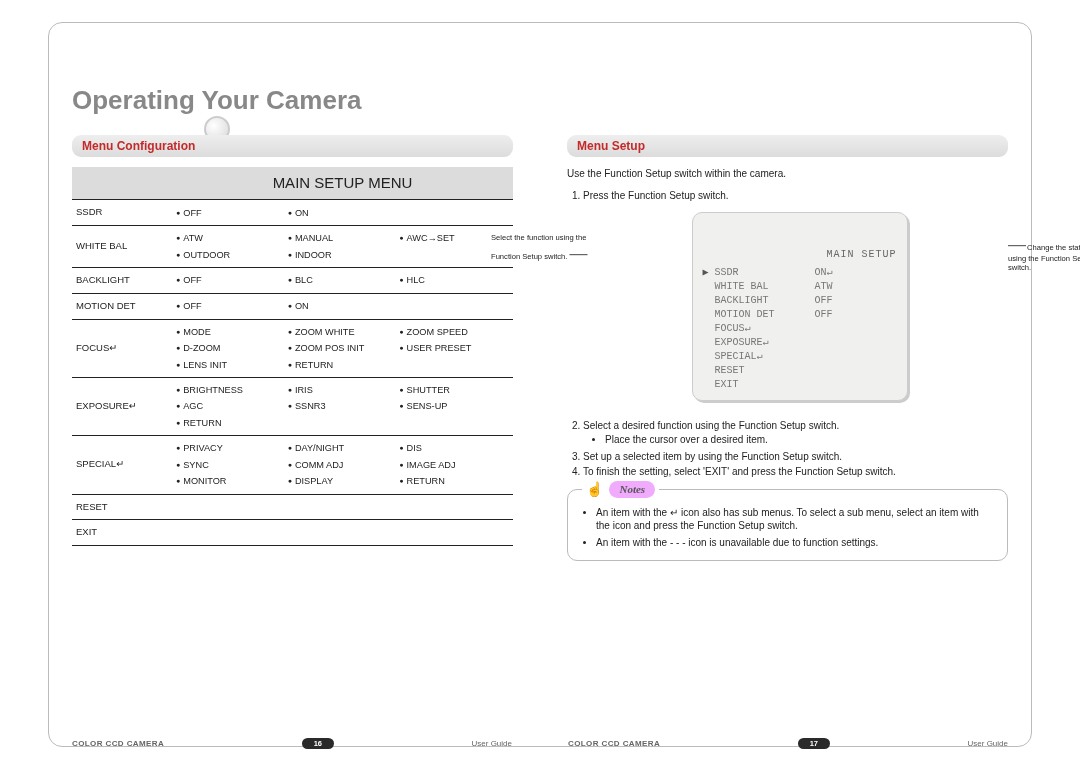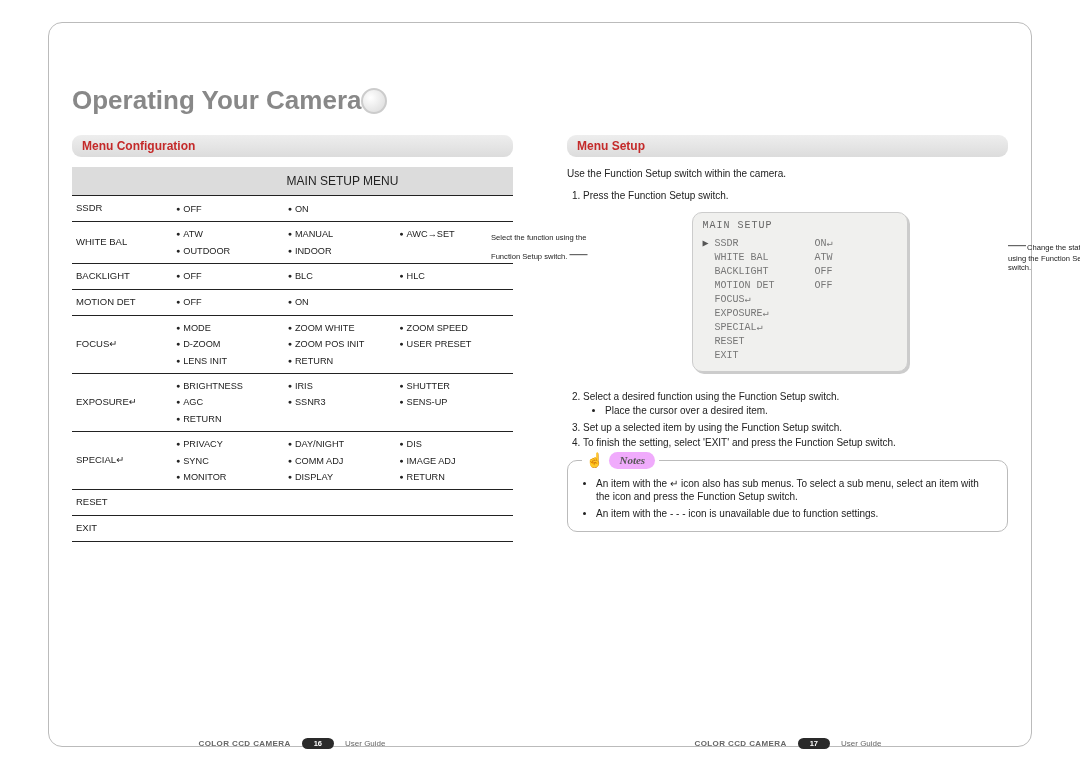--- a/index.html
+++ b/index.html
@@ -25,20 +25,21 @@
     border: 1px solid #bbb;
     border-radius: 14px;
   }
   .title-row {
     position: absolute;
     left: 72px;
     top: 85px;
     display: flex;
     align-items: center;
     gap: 0;
+    flex-direction: column;
   }
   .title {
     font-size: 26px;
     font-weight: bold;
     color: #888;
     letter-spacing: 0px;
   }
   .title-circle {
     width: 22px; height: 22px; border: 2px solid #ccc; border-radius: 50%;
     background: radial-gradient(circle at 35% 35%, #fff 0%, #e8e8e8 60%, #d8d8d8 100%);
@@ -81,21 +82,21 @@
   .setup-table td, .setup-table th {
     border-bottom: 1px solid #222;
     padding: 6px 4px;
     vertical-align: middle;
   }
   .setup-table th.first-col { width: 92px; }
   .setup-table th.caption {
     background: #dcdcdc;
     text-align: center;
     font-weight: normal;
-    font-size: 12px;
+    font-size: 15px;
   }
   .setup-table td.rowname {
     font-size: 9.5px;
     white-space: nowrap;
   }
   .opt-grid {
     display: grid;
     grid-template-columns: repeat(3, 1fr);
     column-gap: 2px;
     row-gap: 4px;
@@ -135,21 +136,21 @@
     background: #f0f0ee;
     border: 1px solid #ccc;
     border-radius: 10px;
     font-family: "Courier New", monospace;
     font-size: 10px;
     color: #777;
     padding: 6px 10px 8px 10px;
     box-shadow: 2px 2px 0 #ccc;
     margin: 0 auto;
   }
-  .osd .osd-title { text-align:left; margin-bottom:4px; letter-spacing:1px; color:#666; }
+  .osd .osd-title { text-align:right; margin-bottom:4px; letter-spacing:1px; color:#666;margin-top:29px; }
   .osd .row { display:flex; justify-content:flex-start; gap: 0; height:14px; align-items:center; }
   .osd .row .c1 { width: 12px; }
   .osd .row .c2 { width: 100px; }
   .osd .row .c3 { }
   .osd .ptr { color:#555; }
   .osd-left-label, .osd-right-label { position:absolute; font-size:7.6px; width: 100px; line-height:1.15; }
   .osd-left-label { left: -100px; top: 22px; text-align:left; }
   .osd-right-label { right: -100px; top: 22px; text-align:left; }
   .lead { font-size:18px; letter-spacing:-2px; color:#666; }
 
@@ -162,21 +163,21 @@
   }
   .notes-badge .icon { font-size:14px; }
   .notes-badge .txt {
     background:#f0abfc; border-radius:10px; padding:1px 10px; font-style:italic; font-family: Georgia, serif; font-weight:bold; font-size:11px; color:#555;
   }
   .notes ul { padding-left: 16px; margin: 6px 0 0 0; }
   .notes li { margin-bottom: 3px; }
 
   .footer {
     position:absolute; bottom: 22px; width: 440px; text-align:center; font-size:8px; color:#666;
-    display:flex; justify-content:center; align-items:center; gap:11px;
+    display:flex; justify-content:space-between; align-items:center; gap:11px;
   }
   .footer.left { left: 72px; }
   .footer.right { right: 72px; }
   .page-num { background:#2a2a2a; color:#fff; border-radius:8px; padding:1px 12px; font-size:7.5px; font-weight:bold; }
   .footer .strong { font-weight:bold; letter-spacing:0.4px; }
 </style>
 </head>
 <body>
 
 <div class="page">

